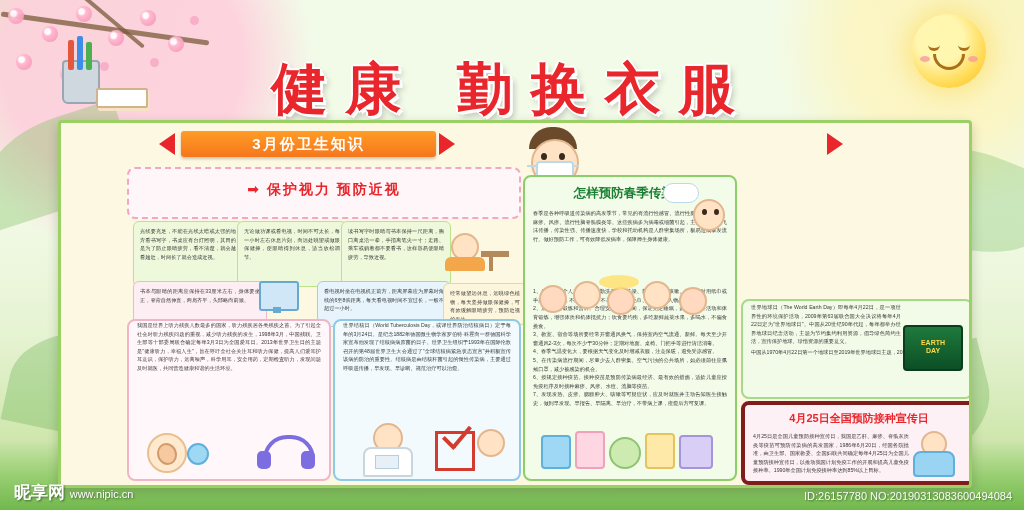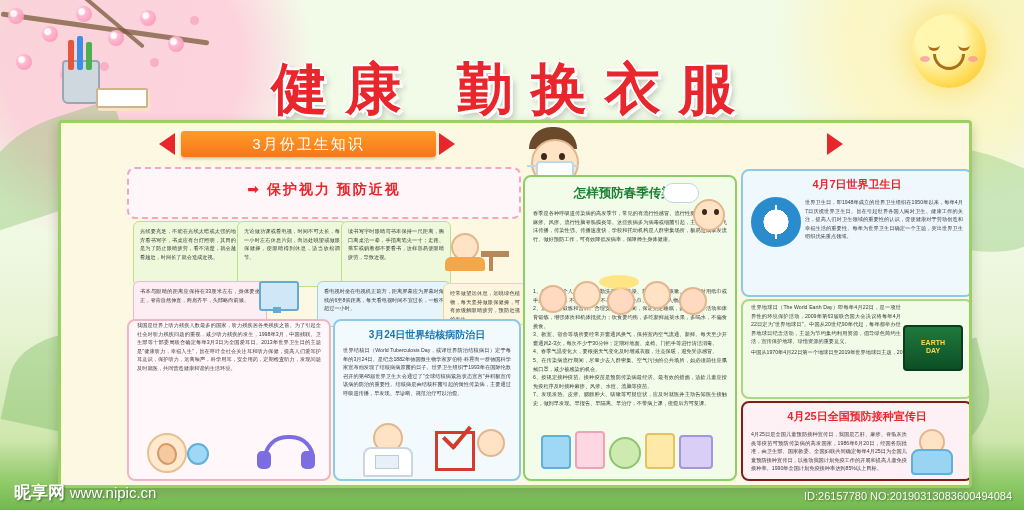--- a/index.html
+++ b/index.html
@@ -63,21 +63,21 @@
     position:absolute;left:58px;top:120px;width:908px;height:362px;
     background:#fdf8e2;
     border:3px solid #9bd064;
     border-radius:4px;
     box-shadow:0 4px 12px rgba(0,0,0,.18);
     overflow:hidden;
   }
   .banner{
     position:absolute;top:8px;height:26px;
     background:linear-gradient(180deg,#ff9c26,#f6761c);
-    color:#fff;font-size:15px;font-weight:normal;letter-spacing:2px;
+    color:#fff;font-size:15px;font-weight:bold;letter-spacing:2px;
     display:flex;align-items:center;justify-content:center;
     border-radius:3px;
     box-shadow:0 2px 3px rgba(0,0,0,.2);
   }
   .banner.left{left:120px;width:255px;}
   .banner.right{left:508px;width:255px;}
   .arrow{position:absolute;top:10px;width:0;height:0;}
   .arrow.l{border-top:11px solid transparent;border-bottom:11px solid transparent;border-right:16px solid #e8262b;}
   .arrow.r{border-top:11px solid transparent;border-bottom:11px solid transparent;border-left:16px solid #e8262b;}
 
@@ -109,39 +109,39 @@
   .p-mar3{left:66px;top:196px;width:200px;height:158px;border:2px solid #f0b6c8;background:#fff7fa;}
   .p-mar3 .hd{color:#d6256c;font-size:10px;padding:7px 4px 4px;}
   .p-mar24{left:272px;top:196px;width:184px;height:158px;border:2px solid #8fc9e8;background:#f2fafd;}
   .p-mar24 .hd{color:#1675b5;font-size:10px;padding:7px 4px 4px;}
 
   .p-center{left:462px;top:52px;width:210px;height:302px;border:2px solid #8ccf6a;background:#f3fbe9;}
   .p-center .hd{color:#1a7f33;font-size:12.5px;padding:8px 4px 5px;}
 
   .p-apr7{left:680px;top:46px;width:228px;height:124px;border:2px solid #8fc9e8;background:#eef8fd;}
   .p-apr22{left:680px;top:176px;width:228px;height:96px;border:2px solid #a7d98a;background:#f2fbe8;}
-  .p-apr25{left:680px;top:278px;width:228px;height:76px;border:2px solid #7f1d1d;background:#fdf1f6;}
+  .p-apr25{left:680px;top:278px;width:228px;height:76px;border:4px solid #7f1d1d;background:#fdf1f6;}
   .p-apr7 .hd,.p-apr22 .hd,.p-apr25 .hd{color:#e8262b;font-size:11px;padding:6px 4px 4px;}
 
   
   .ill{position:absolute;}
   .who{position:absolute;left:8px;top:26px;width:46px;height:46px;border-radius:50%;
     background:radial-gradient(circle at 50% 50%,#fff 0 38%,#2a8ccd 39% 100%);border:2px solid #2a8ccd;}
   .who:after{content:"";position:absolute;left:50%;top:6px;transform:translateX(-50%);width:2px;height:34px;background:#fff;}
   .earth{position:absolute;right:8px;top:24px;width:56px;height:42px;border-radius:4px;
     background:linear-gradient(180deg,#1f7a3c,#0c4f26);border:2px solid #0a3c1d;}
   .earth .lbl{color:#ffd94a;font-size:7px;font-weight:bold;text-align:center;padding-top:12px;line-height:1.1;}
   .vax{position:absolute;right:10px;bottom:6px;width:58px;height:44px;}
   .vax .head{position:absolute;left:16px;top:0;width:22px;height:22px;border-radius:50%;background:#ffe3c4;border:2px solid #e3b68e;}
   .vax .body{position:absolute;left:8px;top:20px;width:38px;height:22px;border-radius:8px 8px 4px 4px;background:#9ad4f3;border:2px solid #5fb0da;}
 
   
   .footer-left{position:absolute;left:14px;bottom:6px;color:#fff;font-size:17px;font-weight:bold;
     text-shadow:1px 1px 2px rgba(0,0,0,.45);}
-  .footer-left .site{font-size:15px;font-weight:normal;}
+  .footer-left .site{font-size:11px;font-weight:normal;}
   .footer-right{position:absolute;right:12px;bottom:8px;color:#fff;font-size:11px;opacity:.95;
     text-shadow:1px 1px 2px rgba(0,0,0,.4);}
 </style>
 </head>
 <body>
 
 <div class="bg">
   <div class="bg-leaf l1"></div>
   <div class="bg-leaf l2"></div>
   <div class="bg-leaf l3"></div>
@@ -247,21 +247,20 @@
       <div style="position:absolute;left:46px;top:14px;width:18px;height:18px;border-radius:50%;background:#9fd8f5;border:2px solid #5fb0da;"></div>
     </div>
     <div class="ill" style="position:absolute;right:10px;bottom:6px;width:66px;height:44px;">
       <div style="position:absolute;left:10px;top:6px;width:44px;height:22px;border:4px solid #7c6ee0;border-bottom:none;border-radius:24px 24px 0 0;"></div>
       <div style="position:absolute;left:4px;top:22px;width:14px;height:18px;background:#7c6ee0;border-radius:5px;"></div>
       <div style="position:absolute;right:4px;top:22px;width:14px;height:18px;background:#7c6ee0;border-radius:5px;"></div>
     </div>
   </div>
 
   <div class="panel p-mar24">
-    <div class="hd">3月24日世界结核病防治日</div>
     <div class="ptext" style="padding:0 8px;">世界结核日（World Tuberculosis Day，或译世界防治结核病日）定于每年的3月24日。是纪念1882年德国微生物学家罗伯特·科霍向一群德国科学家宣布他发现了结核病病原菌的日子。世界卫生组织于1993年在国际伦敦召开的第48届世界卫生大会通过了"全球结核病紧急状态宣言"并积极宣传该病的防治的重要性。结核病是由结核杆菌引起的慢性传染病，主要通过呼吸道传播，早发现、早诊断、规范治疗可以治愈。</div>
   </div>
   <div class="ill" style="position:absolute;left:296px;top:298px;width:66px;height:54px;">
     <div style="position:absolute;left:16px;top:2px;width:26px;height:26px;border-radius:50%;background:#ffe3c4;border:2px solid #e3b68e;"></div>
     <div style="position:absolute;left:6px;top:26px;width:46px;height:26px;background:#fff;border:2px solid #c9d6e0;border-radius:8px 8px 2px 2px;"></div>
     <div style="position:absolute;left:18px;top:34px;width:22px;height:12px;background:#e7f0f7;border:1px solid #b9cddd;"></div>
   </div>
   <div class="ill" style="position:absolute;left:374px;top:300px;width:70px;height:52px;">
     <div style="position:absolute;left:0;top:8px;width:34px;height:34px;border:3px solid #d23b2d;"></div>
     <div style="position:absolute;left:6px;top:18px;width:16px;height:4px;background:#d23b2d;transform:rotate(45deg);"></div>
@@ -297,25 +296,20 @@
     <div style="position:absolute;left:60px;top:0;width:40px;height:14px;border-radius:50%;background:#ffe06a;opacity:.8;"></div>
   </div>
   <div class="ill" style="position:absolute;left:478px;top:302px;width:180px;height:50px;">
     <div style="position:absolute;left:2px;top:10px;width:26px;height:30px;border-radius:4px;background:#9fd8f5;border:2px solid #5fb0da;"></div>
     <div style="position:absolute;left:36px;top:6px;width:26px;height:34px;border-radius:4px;background:#ffd7e3;border:2px solid #f1a0bd;"></div>
     <div style="position:absolute;left:70px;top:12px;width:28px;height:28px;border-radius:50%;background:#cdebb0;border:2px solid #8cc470;"></div>
     <div style="position:absolute;left:106px;top:8px;width:26px;height:32px;border-radius:4px;background:#ffe9a8;border:2px solid #e4c461;"></div>
     <div style="position:absolute;left:140px;top:10px;width:30px;height:30px;border-radius:4px;background:#d9cef6;border:2px solid #a496dd;"></div>
   </div>
 
-  <div class="panel p-apr7">
-    <div class="hd">4月7日世界卫生日</div>
-    <div class="who"></div>
-    <div class="ptext" style="padding:2px 8px 0 62px;">世界卫生日，即1948年成立的世界卫生组织在1950年以来，每年4月7日庆祝世界卫生日。旨在引起世界各国人民对卫生、健康工作的关注，提高人们对卫生领域的重要性的认识，促使健康对于劳动创造和幸福生活的重要性。每年为世界卫生日确定一个主题，突出世界卫生组织优先重点领域。</div>
-  </div>
 
   <div class="panel p-apr22">
     <div class="earth">
       <div class="lbl">
         <span>EARTH</span><br>
         <span>DAY</span>
       </div>
     </div>
     <div class="ptext" style="padding:2px 70px 0 8px;">世界地球日（The World Earth Day）即每年4月22日，是一项世界性的环境保护活动，2009年第63届联合国大会决议将每年4月22日定为"世界地球日"。中国从20世纪90年代起，每年都举办世界地球日纪念活动，主题为节约集约利用资源，倡导绿色简约生活，宣传保护地球、珍惜资源的重要意义。</div>
     <div class="ptext" style="padding:2px 8px 0 8px;">中国从1970年4月22日第一个地球日至2019年世界地球日主题，2016年第47个。</div>

